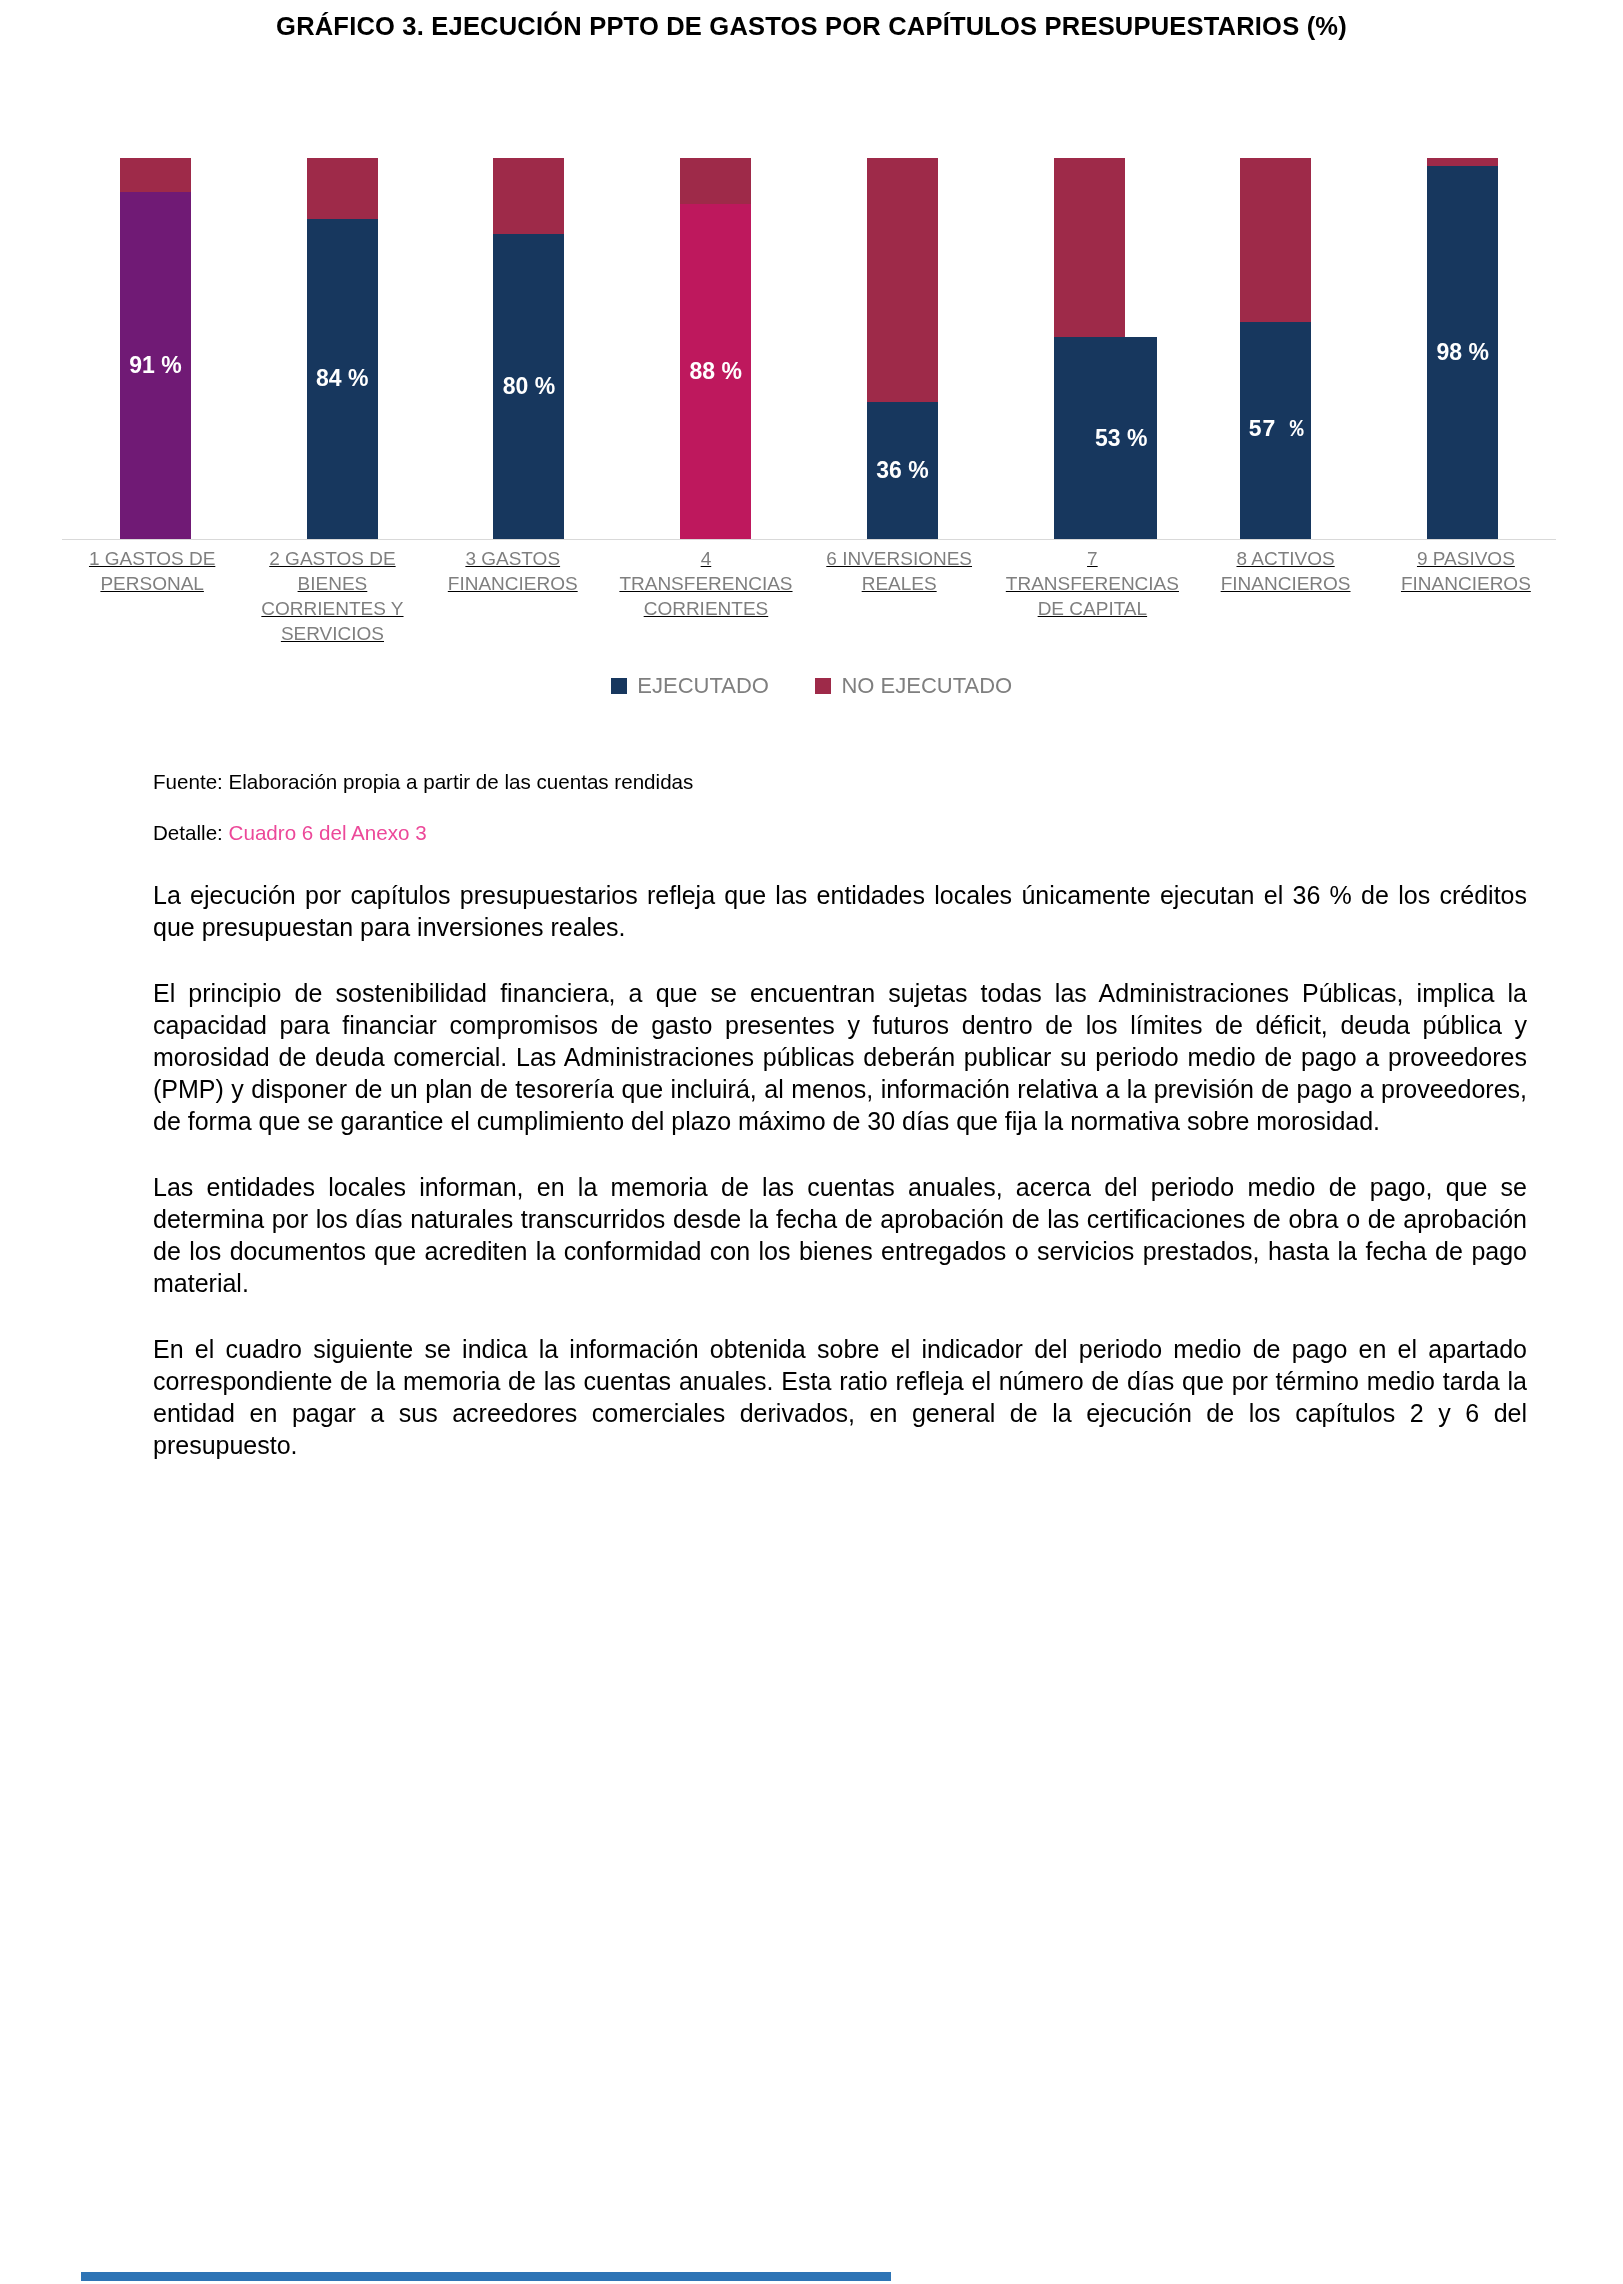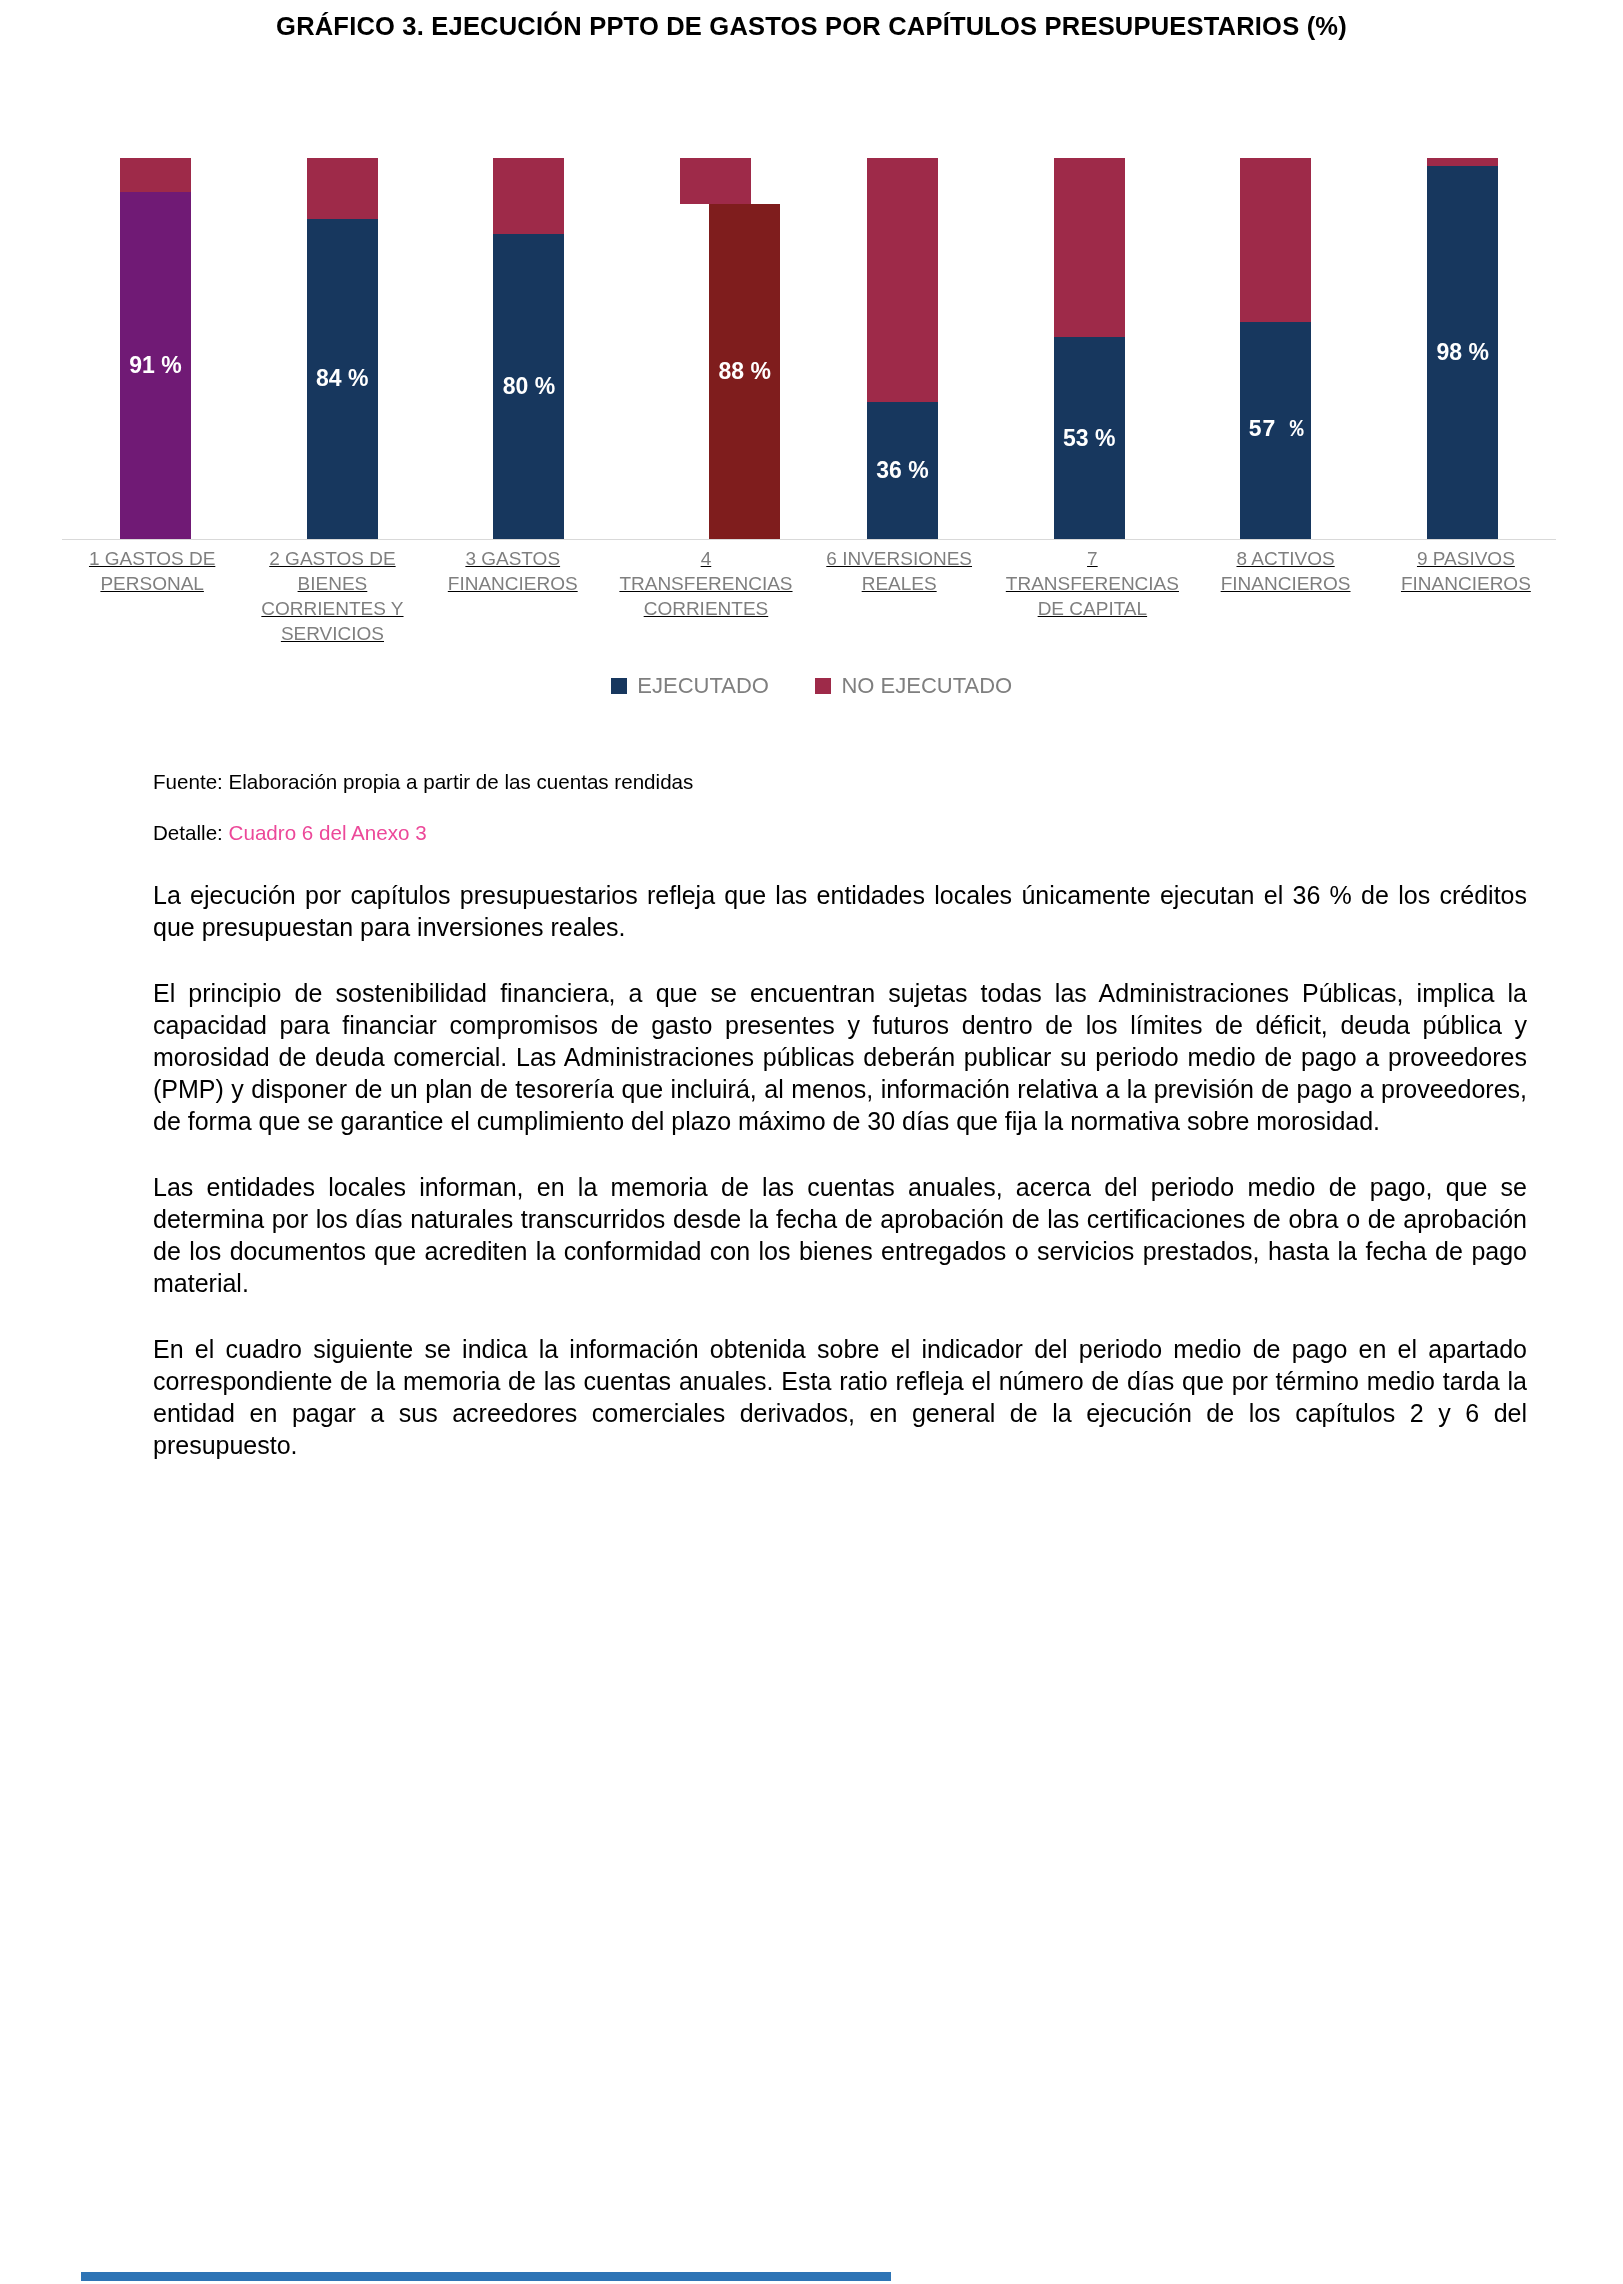--- a/index.html
+++ b/index.html
@@ -70,37 +70,37 @@
           <div class="bar">
             <div class="seg-top" style="height: 20%; background: rgb(158, 42, 73);"></div>
             <div class="seg-bot" style="height: 80%; background: rgb(23, 55, 94);">
               <span class="vlabel">80 %</span>
             </div>
           </div>
         </div>
         <div class="col">
           <div class="bar">
             <div class="seg-top" style="height: 12%; background: rgb(158, 42, 73);"></div>
-            <div class="seg-bot" style="height: 88%; background: #7f1d1d; margin-left: 29px;">
+            <div class="seg-bot" style="height: 88%; background: #be185d;">
               <span class="vlabel">88 %</span>
             </div>
           </div>
         </div>
         <div class="col">
           <div class="bar">
             <div class="seg-top" style="height: 64%; background: rgb(158, 42, 73);"></div>
             <div class="seg-bot" style="height: 36%; background: rgb(23, 55, 94);">
               <span class="vlabel">36 %</span>
             </div>
           </div>
         </div>
         <div class="col">
           <div class="bar">
             <div class="seg-top" style="height: 47%; background: rgb(158, 42, 73);"></div>
-            <div class="seg-bot" style="height: 53%; background: rgb(23, 55, 94);">
+            <div class="seg-bot" style="height: 53%; background: rgb(23, 55, 94); padding-left: 32px;">
               <span class="vlabel">53 %</span>
             </div>
           </div>
         </div>
         <div class="col">
           <div class="bar">
             <div class="seg-top" style="height: 43%; background: rgb(158, 42, 73);"></div>
             <div class="seg-bot" style="height: 57%; background: rgb(23, 55, 94); font-family: Liberation Mono, monospace;">
               <span class="vlabel">57 %</span>
             </div>

